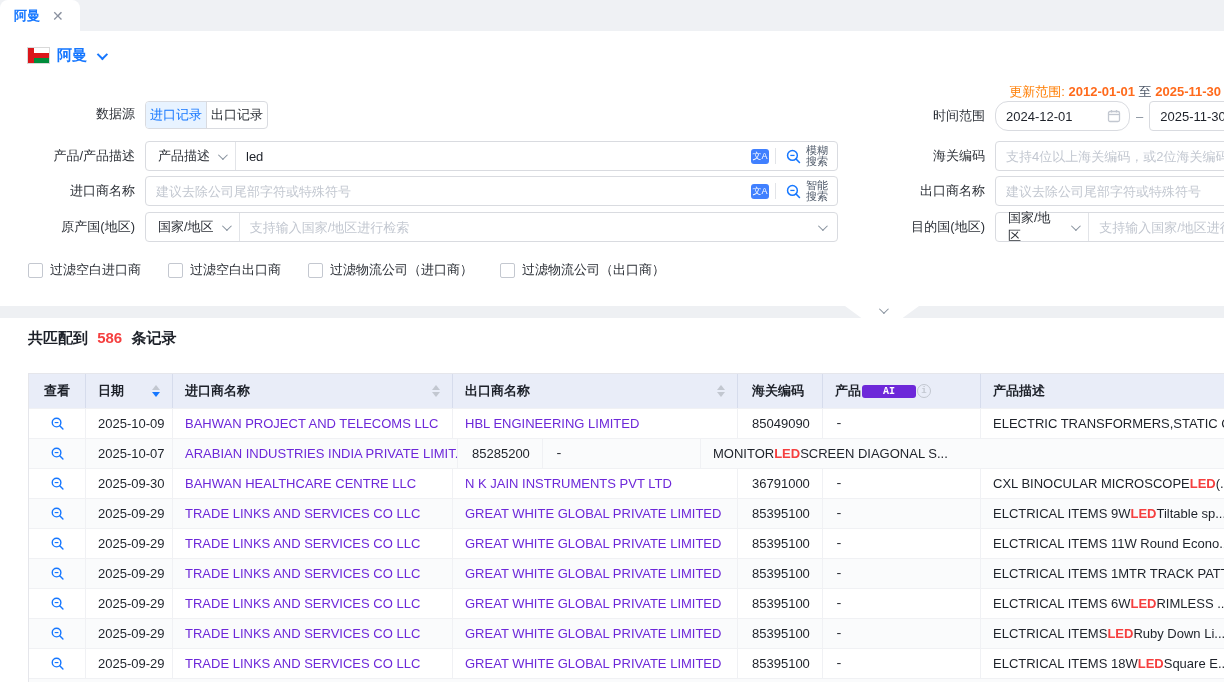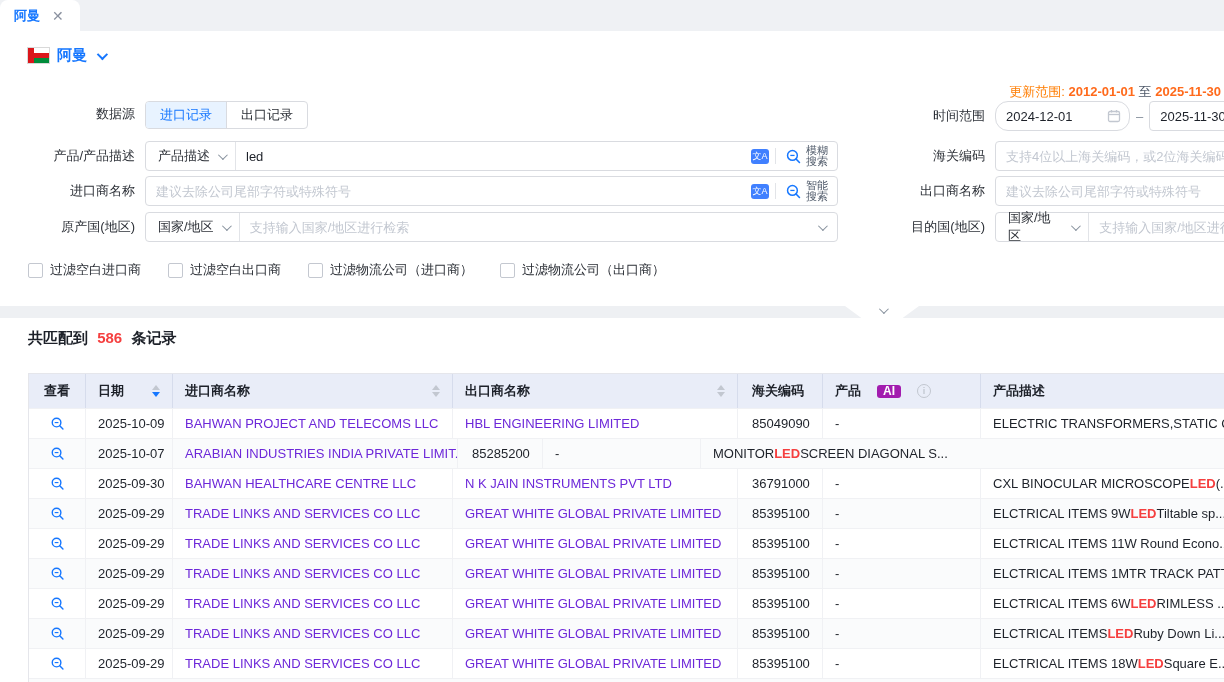--- a/index.html
+++ b/index.html
@@ -25,21 +25,21 @@
   .flag .s1 { position:absolute; left:6px; top:0; right:0; height:5px; background:#fff; }
   .flag .s2 { position:absolute; left:6px; top:5px; right:0; height:5px; background:#db161b; }
   .flag .s3 { position:absolute; left:6px; top:10px; right:0; height:5px; background:#008c3a; }
   .country-name { color:#1677ff; font-size:15px; font-weight:700; }
   .chev-blue { width:8px; height:8px; border-right:2px solid #1677ff; border-bottom:2px solid #1677ff; transform:rotate(45deg) translateY(-2px); margin-left:2px; }
   
   .f-label { position:absolute; width:118px; text-align:right; line-height:30px; color:#2b2f36; }
   .ctrl { position:absolute; height:30px; display:flex; align-items:center; }
   .group { border:1px solid #d9dbe0; border-radius:4px; background:#fff; display:flex; align-items:center; height:30px; }
   .seg { display:flex; height:28px; border:1px solid #d9dbe0; border-radius:4px; overflow:hidden; background:#fff; }
-  .seg-item { padding:0 14px; display:flex; align-items:center; cursor:pointer; color:#2b2f36; }
+  .seg-item { padding:0 4px; display:flex; align-items:center; cursor:pointer; color:#2b2f36; }
   .seg-item.sel { background:#e8f3ff; color:#1677ff; }
   .seg-item + .seg-item { border-left:1px solid #d9dbe0; }
   .sel-box { display:flex; align-items:center; gap:8px; padding:0 10px 0 12px; height:100%; color:#2b2f36; cursor:pointer; }
   .sel-box.bdr { border-right:1px solid #e2e4e8; }
   .chev-gray { width:7px; height:7px; border-right:1.4px solid #86909c; border-bottom:1.4px solid #86909c; transform:rotate(45deg) translateY(-2px); flex:none; }
   .txt-in { border:none; outline:none; flex:1 1 auto; min-width:0; height:100%; padding:0 10px; font:inherit; color:#1d2129; background:transparent; }
   .txt-in::placeholder { color:#c2c7d0; }
   .trans-icon { flex:none; width:18px; height:15px; background:#4080ff; color:#fff; border-radius:3px; font-size:9px; line-height:15px; text-align:center; margin:0 6px 0 2px; cursor:pointer; }
   .vdiv { width:1px; height:16px; background:#e2e4e8; flex:none; }
   .srch-btn { display:flex; align-items:center; gap:4px; padding:0 9px; cursor:pointer; height:100%; }
@@ -67,29 +67,29 @@
   .t-head .c { display:flex; align-items:center; border-right:1px solid #d6dcec; }
   .t-row { display:flex; height:30px; align-items:stretch; border-top:1px solid #f0f1f4; background:#fff; }
   .t-row.alt { background:#fafbfc; }
   .t-row .c { display:flex; align-items:center; border-right:1px solid #f0f1f4; overflow:hidden; white-space:nowrap; }
   .c { padding:0 0 0 12px; flex:none; }
   .c1 { width:57px; justify-content:center; padding:0; }
   .c2 { width:87px; }
   .c3 { width:280px; }
   .c4 { width:285px; }
   .c5 { width:85px; padding-left:14px; }
-  .c6 { width:158px; gap:16px; }
+  .c6 { width:158px; gap:1px;font-family:Liberation Mono, monospace; }
   .c7 { width:280px; border-right:none !important; }
   .link { color:#6d28d9; text-decoration:none; cursor:pointer; overflow:hidden; white-space:nowrap; }
   .led-hl { color:#f53f3f; font-weight:700; }
   .sorter { display:flex; flex-direction:column; gap:2px; margin-left:auto; margin-right:12px; cursor:pointer; }
   .car-up { width:0; height:0; border-left:4px solid transparent; border-right:4px solid transparent; border-bottom:5px solid #c2c7d0; }
   .car-dn { width:0; height:0; border-left:4px solid transparent; border-right:4px solid transparent; border-top:5px solid #c2c7d0; }
   .car-dn.active { border-top-color:#1677ff; }
-  .ai-badge { background:#a21caf; color:#fff; font-size:12px; font-weight:700; border-radius:3px; padding:1px 6px; line-height:11px; }
+  .ai-badge { background:#6d28d9; color:#fff; font-size:10px; font-weight:700; border-radius:3px; padding:1px 21px; line-height:11px; }
   .info-ic { width:14px; height:14px; border:1px solid #c2c7d0; border-radius:50%; color:#c2c7d0; font-size:9px; line-height:12px; text-align:center; font-style:normal; }
   .stub { height:30px; }
   
   .upd { position:absolute; top:83px; right:3px; white-space:nowrap; }
   .upd-label { color:#ff7d00; }
   .upd-date { color:#ff6a1b; font-weight:700; }
   .upd-word { color:#4e5969; }
   
   .vscroll { position:absolute; right:0; top:373px; bottom:0; width:7px; background:#f7f8fa; }
 </style>

